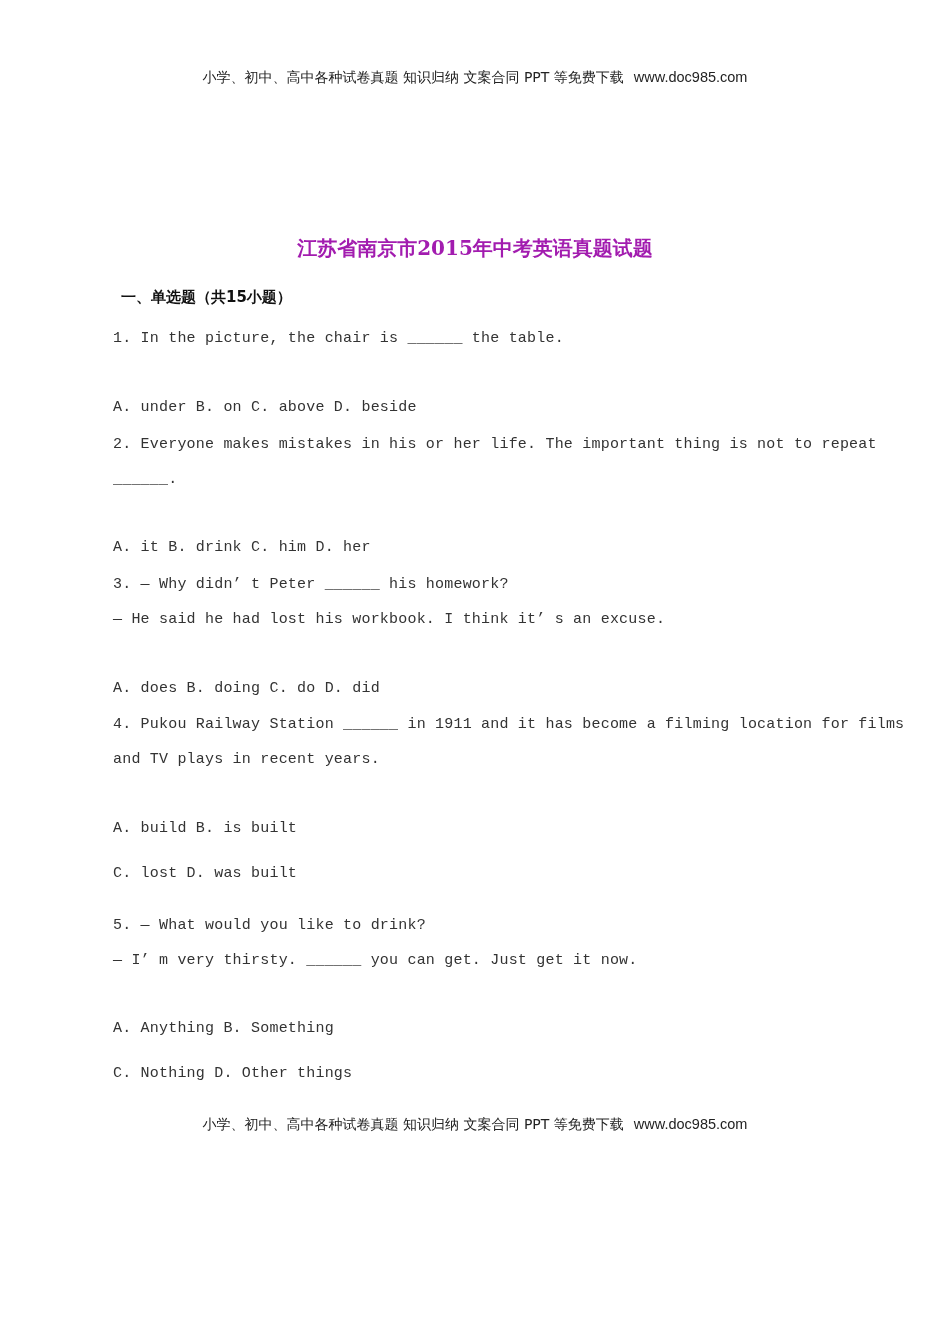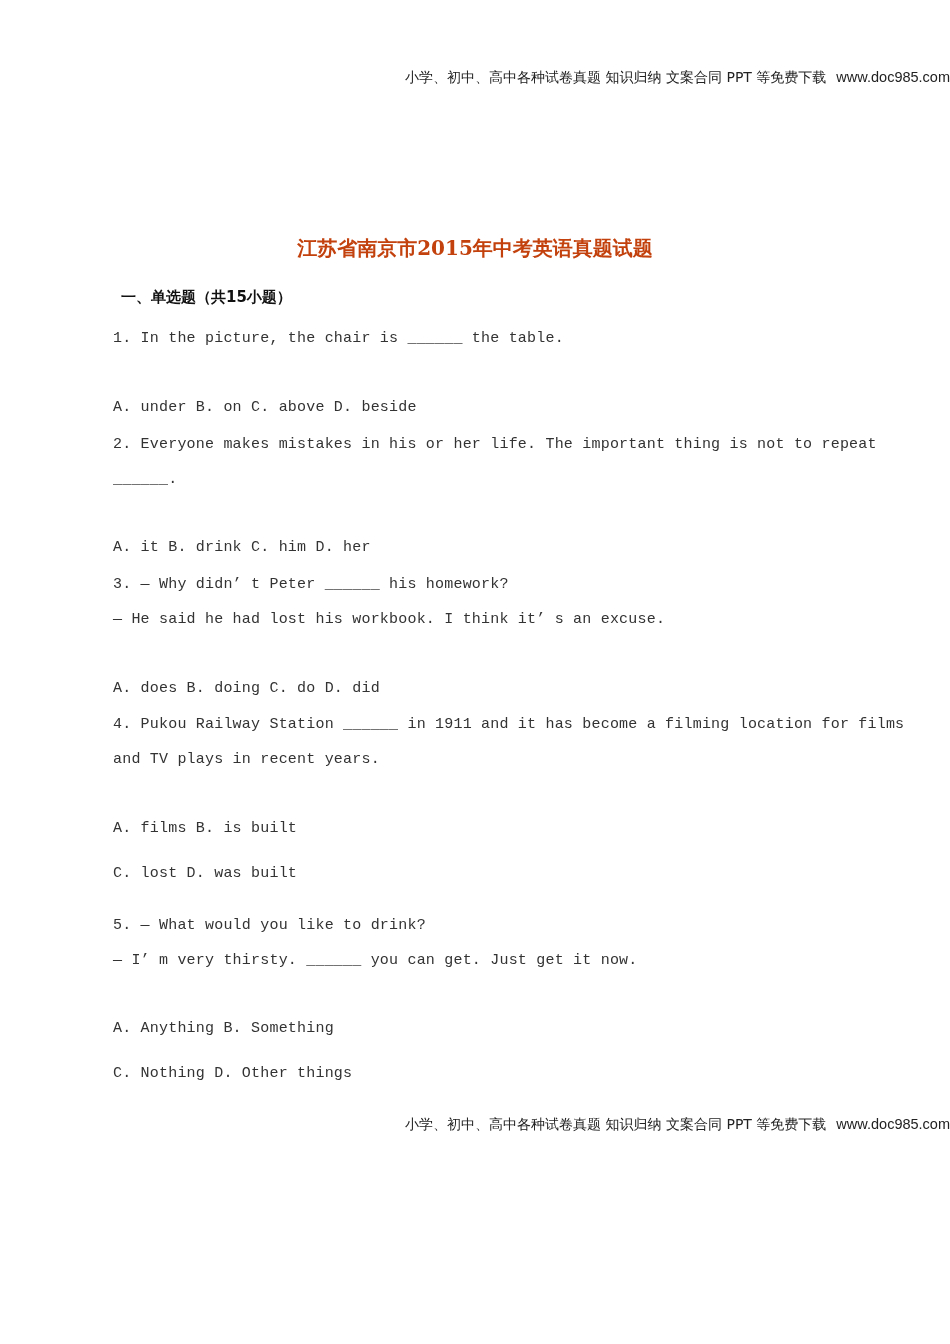--- a/index.html
+++ b/index.html
@@ -12,37 +12,37 @@
       height: 1344px;
       position: relative;
       overflow: hidden;
       font-family: "DejaVu Serif", serif;
       color: #222222;
     }
     .header-banner, .footer-banner {
       position: absolute;
       left: 0;
       width: 950px;
-      text-align: right;
+      text-align: center;
       font-family: "DejaVu Sans", sans-serif;
       font-size: 14px;
       color: #222;
       letter-spacing: 0px;
     }
     .header-banner { top: 69px; }
     .footer-banner { top: 1116px; }
     .banner-url { margin-left: 10px; font-family: "Liberation Sans", sans-serif; font-size: 14.5px; }
 
     .doc-title {
       position: absolute;
       top: 235px;
       left: 0;
       width: 950px;
       text-align: center;
-      color: #c2410c;
+      color: #a21caf;
       font-weight: bold;
       font-size: 20px;
       font-family: "DejaVu Serif", serif;
     }
     .section-heading {
       position: absolute;
       left: 113px;
       top: 288px;
       font-weight: bold;
       font-size: 15px;
@@ -75,21 +75,21 @@
   <div class="line" style="top: 330px;">1. In the picture, the chair is ______ the table.</div>
   <div class="line" style="top: 399px;">A. under B. on C. above D. beside</div>
   <div class="line" style="top: 436px;">2. Everyone makes mistakes in his or her life. The important thing is not to repeat</div>
   <div class="line" style="top: 471px;">______.</div>
   <div class="line" style="top: 539px;">A. it B. drink C. him D. her</div>
   <div class="line" style="top: 576px;">3. — Why didn’ t Peter ______ his homework?</div>
   <div class="line" style="top: 611px;">— He said he had lost his workbook. I think it’ s an excuse.</div>
   <div class="line" style="top: 680px;">A. does B. doing C. do D. did</div>
   <div class="line" style="top: 716px;">4. Pukou Railway Station ______ in 1911 and it has become a filming location for films</div>
   <div class="line" style="top: 751px;">and TV plays in recent years.</div>
-  <div class="line" style="top: 820px;">A. films B. is built</div>
+  <div class="line" style="top: 820px;">A. build B. is built</div>
   <div class="line" style="top: 865px;">C. lost D. was built</div>
   <div class="line" style="top: 917px;">5. — What would you like to drink?</div>
   <div class="line" style="top: 952px;">— I’ m very thirsty. ______ you can get. Just get it now.</div>
   <div class="line" style="top: 1020px;">A. Anything B. Something</div>
   <div class="line" style="top: 1065px;">C. Nothing D. Other things</div>
 </div>
 
 <div class="footer-banner">
   <span>小学、初中、高中各种试卷真题 知识归纳 文案合同 PPT 等免费下载</span><span class="banner-url">www.doc985.com</span>
 </div>

